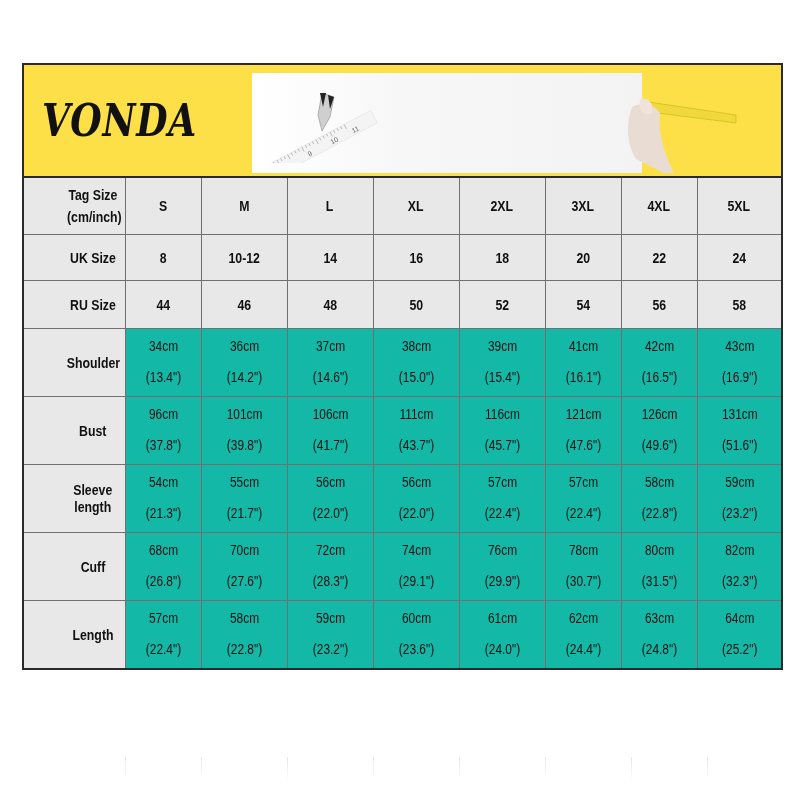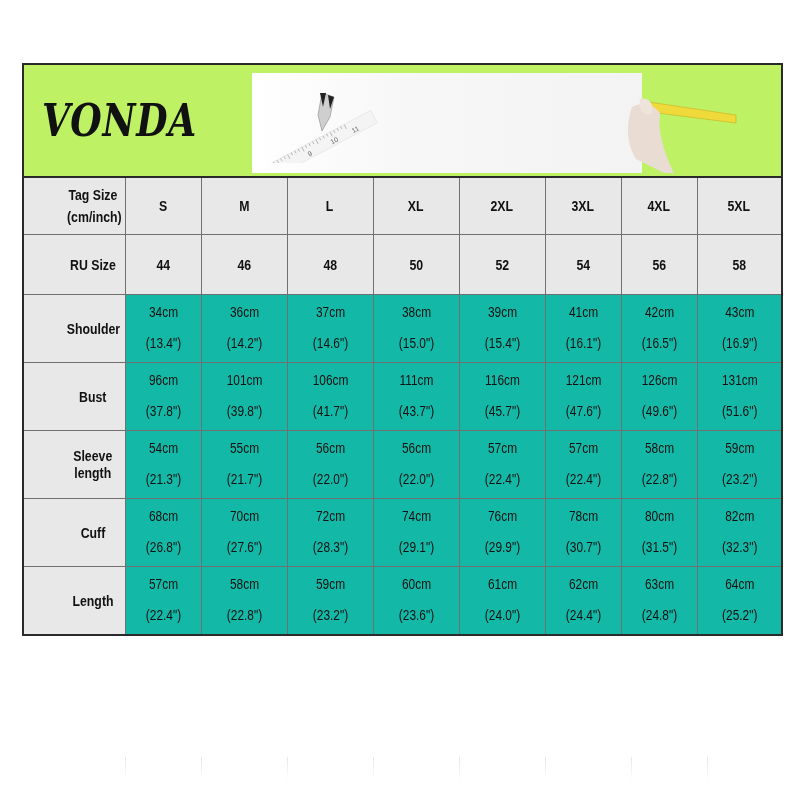--- a/index.html
+++ b/index.html
@@ -1,18 +1,18 @@
 <!DOCTYPE html>
 <html><head>
 <meta charset="utf-8">
 <style>
   html, body { margin:0; padding:0; background:#ffffff; }
   body { width:800px; height:800px; position:relative; overflow:hidden; font-family:"Liberation Sans", sans-serif; }
   .chart { position:absolute; left:22px; top:63px; width:761px; border:2px solid #2a2a2a; box-sizing:border-box; background:#fff; }
-  .banner { height:113px; position:relative; border-bottom:2px solid #2a2a2a; box-sizing:border-box; background:#bef264;padding-left:31px; }
+  .banner { height:113px; position:relative; border-bottom:2px solid #2a2a2a; box-sizing:border-box; background:#fde047;padding-left:31px; }
   .brand { position:absolute; left:18px; top:30px; font-family:"DejaVu Serif", serif; font-size:44px; font-weight:bold; color:#111; letter-spacing:1px; transform:scaleX(0.82); transform-origin:left center; font-style:italic; }
   .banner-art { position:absolute; left:228px; top:8px; width:390px; height:100px; background:linear-gradient(90deg,#ffffff 0%, #f7f7f7 40%, #f3f3f3 100%); }
   .ruler { position:absolute; left:236px; top:28px; width:120px; height:70px; }
   .notes { position:absolute; left:345px; top:14px; }
   .note { font-size:11.5px; color:#b05ad8; line-height:26px; transform:scaleX(0.85); transform-origin:left center; white-space:nowrap; }
   .hand { position:absolute; left:590px; top:14px; width:130px; height:95px; }
   table { border-collapse:collapse; width:757px; table-layout:fixed; }
   td { border:1.5px solid #707070; text-align:center; vertical-align:middle; padding:0; color:#111; }
   tr.size-row td { background:#e8e8e8; font-weight:bold; font-size:15px; }
   tr.size-row td span, td.label span { display:inline-block; transform:scaleX(0.82); }
@@ -91,21 +91,32 @@
       <td class="label" style="line-height:22px;"><span>Tag Size</span><br><span>(cm/inch)</span></td>
       <td><span>S</span></td>
       <td><span>M</span></td>
       <td><span>L</span></td>
       <td><span>XL</span></td>
       <td><span>2XL</span></td>
       <td><span>3XL</span></td>
       <td><span>4XL</span></td>
       <td><span>5XL</span></td>
     </tr>
-    <tr class="size-row" style="height:60px">
+    <tr class="size-row" style="height:46px">
+      <td class="label"><span>UK Size</span></td>
+      <td><span>8</span></td>
+      <td><span>10-12</span></td>
+      <td><span>14</span></td>
+      <td><span>16</span></td>
+      <td><span>18</span></td>
+      <td><span>20</span></td>
+      <td><span>22</span></td>
+      <td><span>24</span></td>
+    </tr>
+    <tr class="size-row" style="height:48px">
       <td class="label"><span>RU Size</span></td>
       <td><span>44</span></td>
       <td><span>46</span></td>
       <td><span>48</span></td>
       <td><span>50</span></td>
       <td><span>52</span></td>
       <td><span>54</span></td>
       <td><span>56</span></td>
       <td><span>58</span></td>
     </tr>

